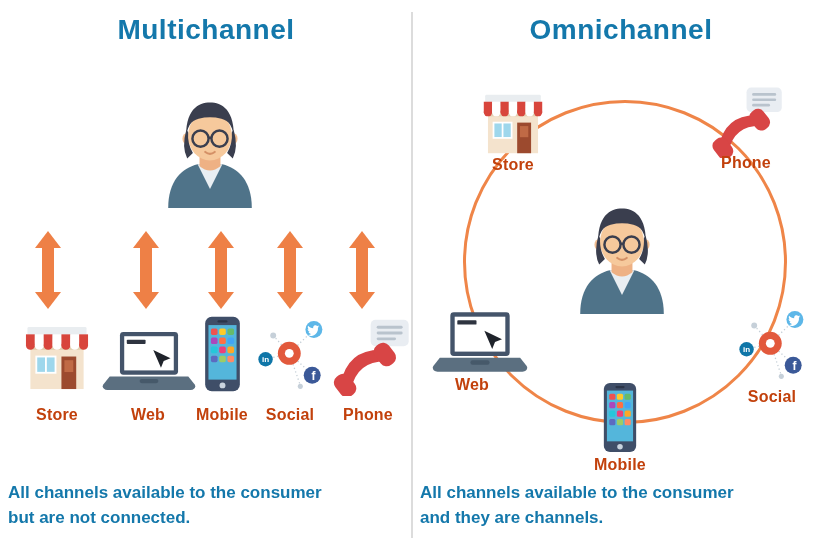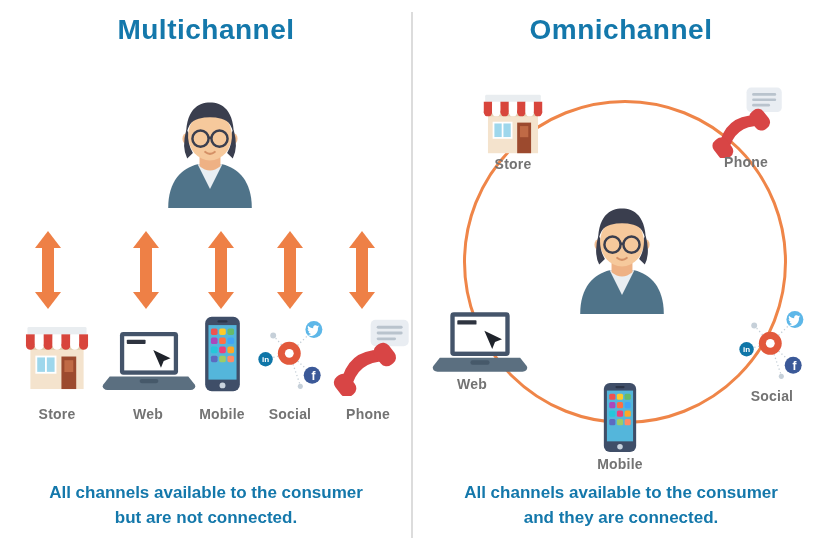--- a/index.html
+++ b/index.html
@@ -10,24 +10,24 @@
   .panel.right { left:412px; width:418px; }
   .divider { position:absolute; left:411px; top:12px; width:2px; height:526px; background:#dcdcdc; }
 
   .title { position:absolute; top:14px; left:0; width:100%; text-align:center;
            font-size:28px; font-weight:700; color:#1478ab; letter-spacing:.5px; }
 
   .abs { position:absolute;text-decoration:underline; }
   .icon svg, .person svg { width:100%; height:100%; display:block; }
   .icon, .person { z-index:2; }
 
-  .chan-label { position:absolute; width:90px; text-align:center; font-size:14px;
-                font-weight:700; color:#737373; letter-spacing:.2px; z-index:3; }
-
-  .caption { position:absolute; top:481px; left:8px; right:8px; text-align:center;
+  .chan-label { position:absolute; width:90px; text-align:center; font-size:16px;
+                font-weight:700; color:#c2410c; letter-spacing:.2px; z-index:3; }
+
+  .caption { position:absolute; top:481px; left:8px; right:8px; text-align:left;
              font-size:17px; font-weight:700; color:#1478ab; line-height:1.45; }
 
   
   .dbl-arrow { position:absolute; top:248px; width:12px; height:44px; background:#ee8046; z-index:2; }
   .dbl-arrow::before, .dbl-arrow::after { content:""; position:absolute; left:50%;
       transform:translateX(-50%); width:0; height:0;
       border-left:13px solid transparent; border-right:13px solid transparent; }
   .dbl-arrow::before { top:-17px;  border-bottom:17px solid #ee8046; }
   .dbl-arrow::after  { bottom:-17px; border-top:17px solid #ee8046; }
   .la1{left:42px} .la2{left:140px} .la3{left:215px} .la4{left:284px} .la5{left:356px}
@@ -324,17 +324,17 @@
     </div>
 
     <div class="chan-label r-lab-store">Store</div>
     <div class="chan-label r-lab-phone">Phone</div>
     <div class="chan-label r-lab-web">Web</div>
     <div class="chan-label r-lab-social">Social</div>
     <div class="chan-label r-lab-mobile">Mobile</div>
 
     <p class="caption">
       <span>All channels available to the consumer</span><br>
-      <span>and they are connected.</span>
+      <span>and they are channels.</span>
     </p>
   </section>
 
 </div>
 
 </body></html>

